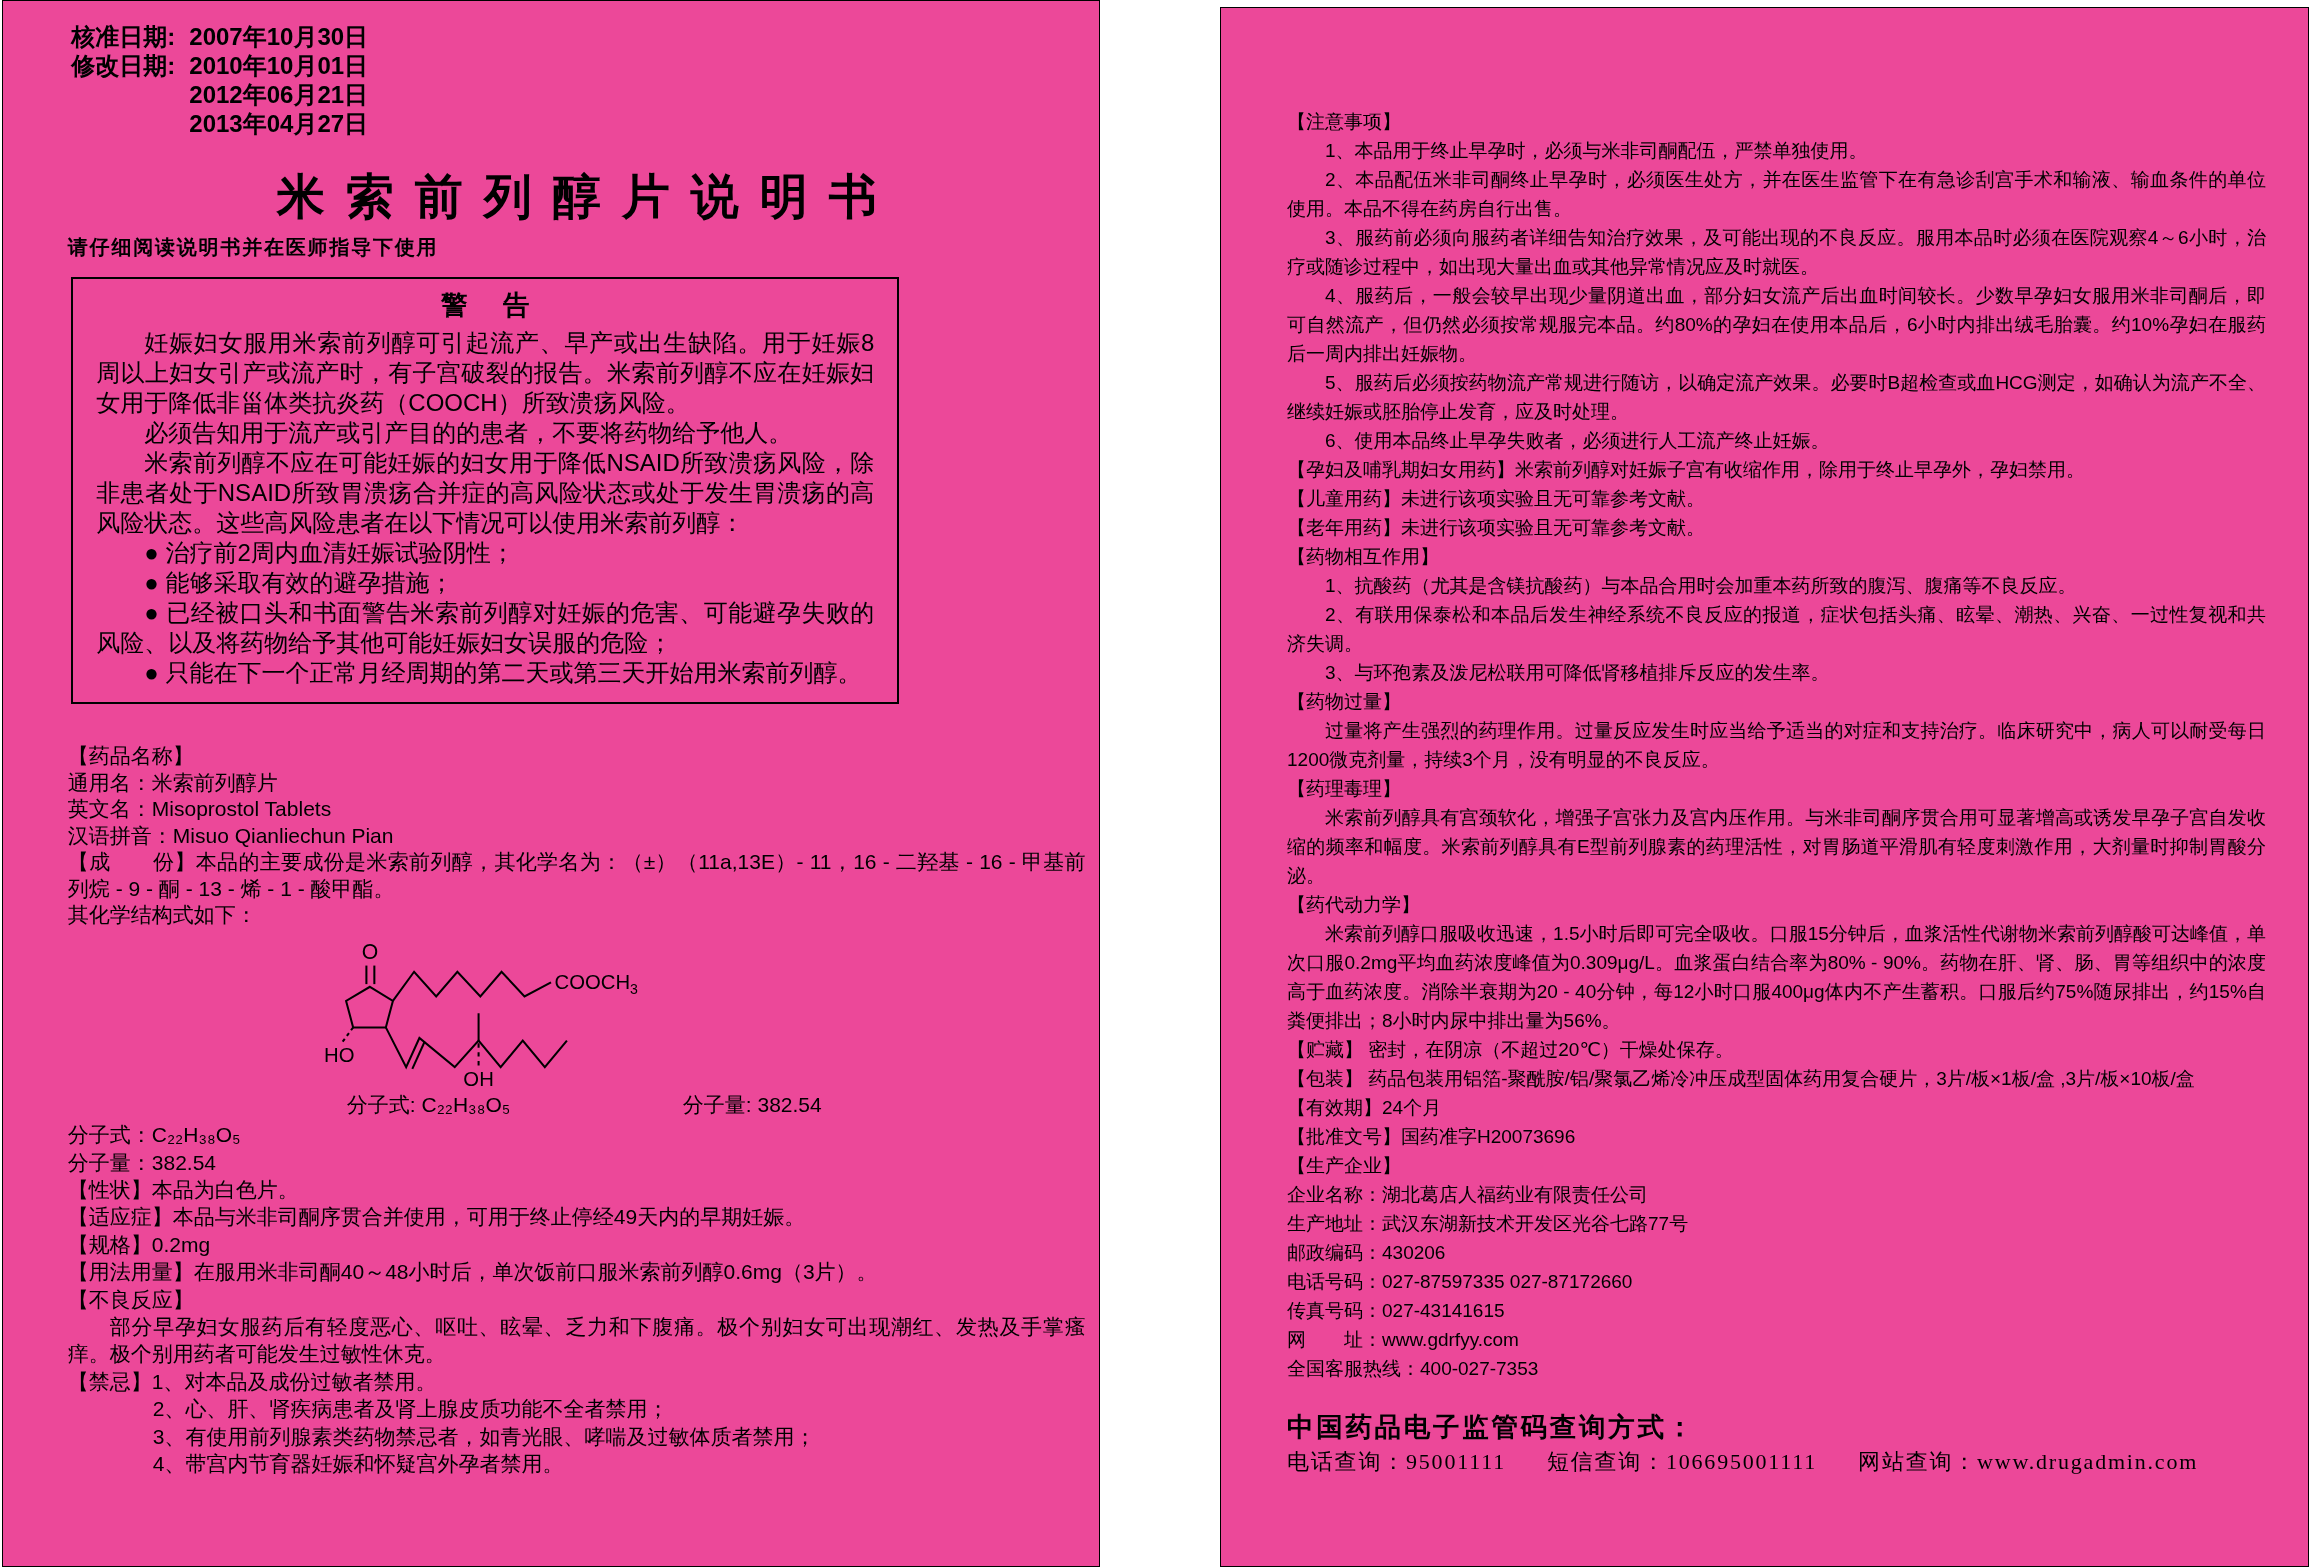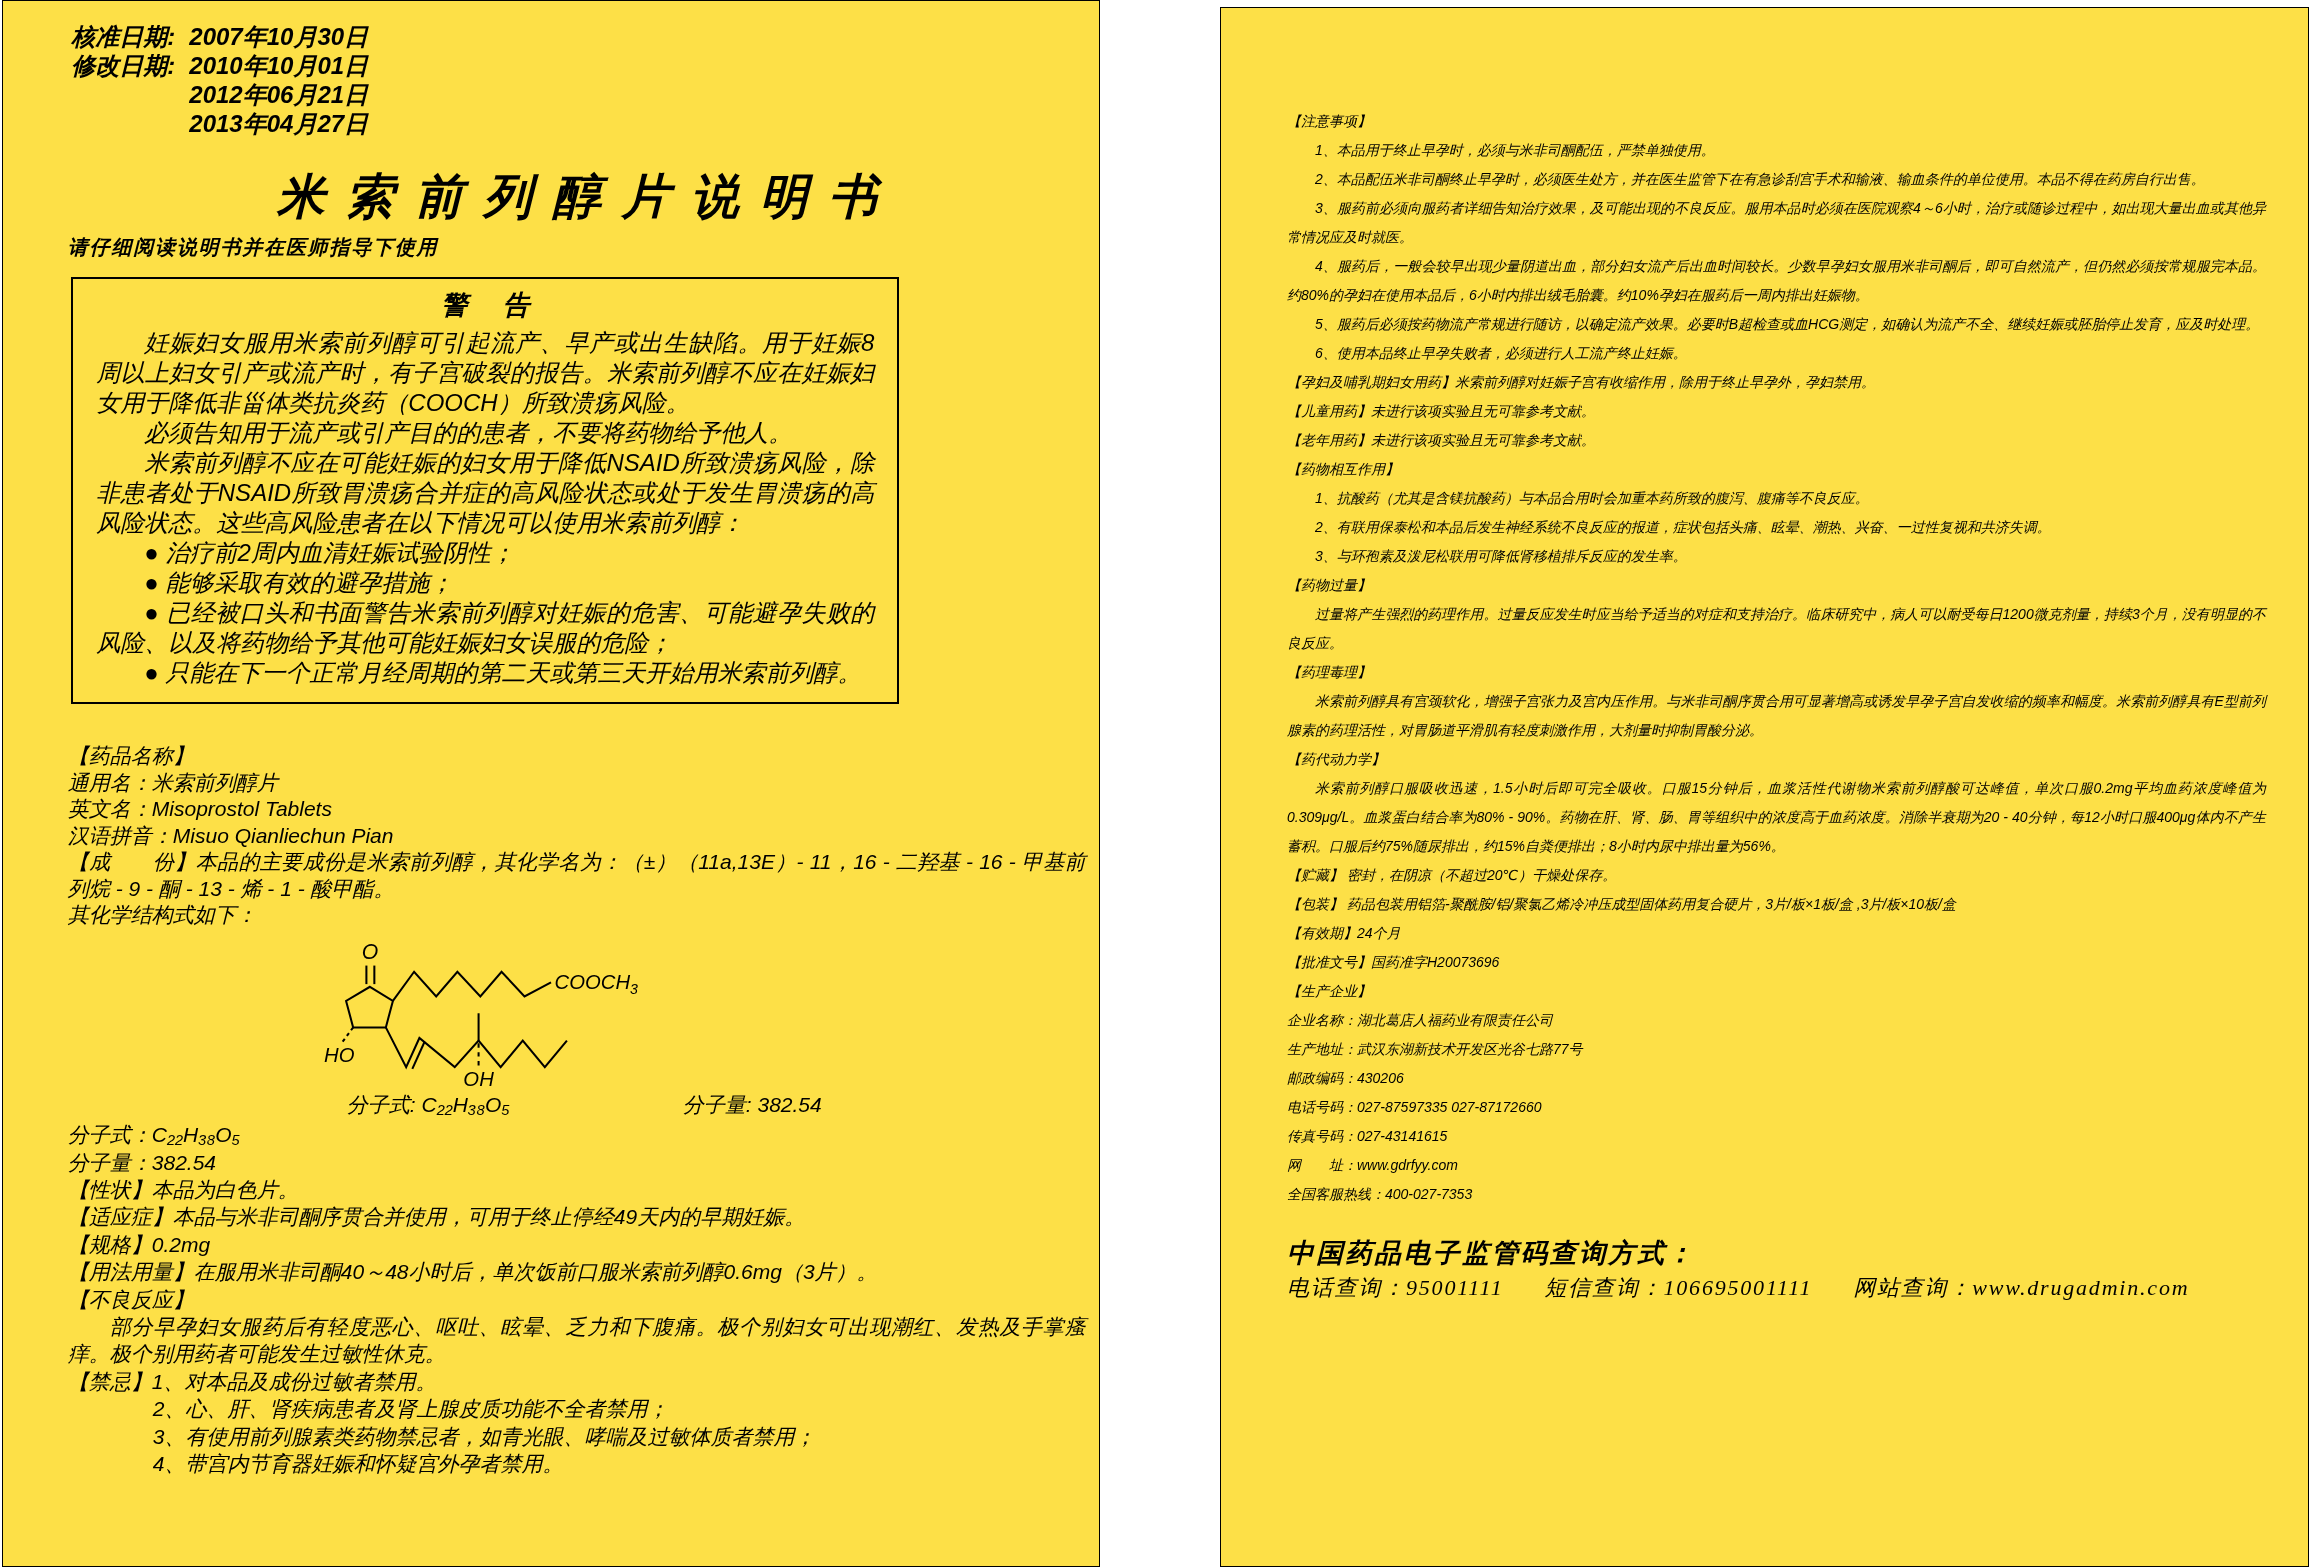--- a/index.html
+++ b/index.html
@@ -4,25 +4,24 @@
 <style>
   html, body {
     margin: 0; padding: 0;
     width: 2319px; height: 1569px;
     background: #ffffff;
     color: #000;
     font-family: "Liberation Sans", "DejaVu Sans", sans-serif;
   }
   .page {
     position: absolute;
-    background: #fde047;
+    background: #ec4899;
     border: 1.8px solid #000;
     box-sizing: border-box;
     overflow: hidden;
-    font-style: italic;
   }
   .page-left  { left: 1.8px;    top: 0;   width: 1098px; height: 1567px; padding: 21px 13.3px 0 65px; }
   .page-right { left: 1220px; top: 7px; width: 1089px; height: 1560px; padding: 99px 42px 0 66px; }
 
   
   .date-block { margin-left: 3.5px; }
   .date-row { display: flex; line-height: 29px; }
   .date-label { width: 118px; font-size: 24px; font-weight: bold; white-space: pre; }
   .date-value { font-size: 24px; font-weight: bold; }
 
@@ -79,21 +78,21 @@
 
   .structure-wrap { position: relative; height: 189px; margin-top: 3.5px; }
   .structure-svg { position: absolute; left: 256px; top: 0; }
   .structure-svg text { font-family: "Liberation Sans", sans-serif; }
   .mol-inline-formula { position: absolute; top: 159px; left: 279px; font-size: 21px; }
   .mol-inline-weight  { position: absolute; top: 159px; left: 615px; font-size: 21px; }
 
   
   .page-right p {
     margin: 0;
-    font-size: 14px;
+    font-size: 19px;
     line-height: 29px;
     text-align: justify;
   }
   .supervision { margin-top: 26.5px; }
   .supervision-title {
     font-family: "Liberation Serif", "DejaVu Serif", serif;
     font-size: 26.5px !important;
     font-weight: bold;
     letter-spacing: 2.7px;
     line-height: 35px !important;

